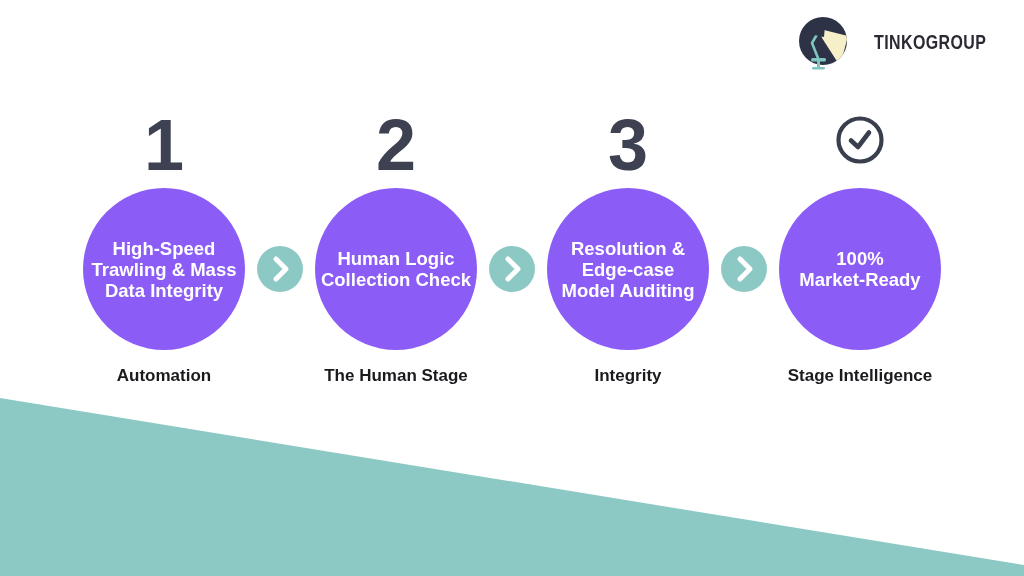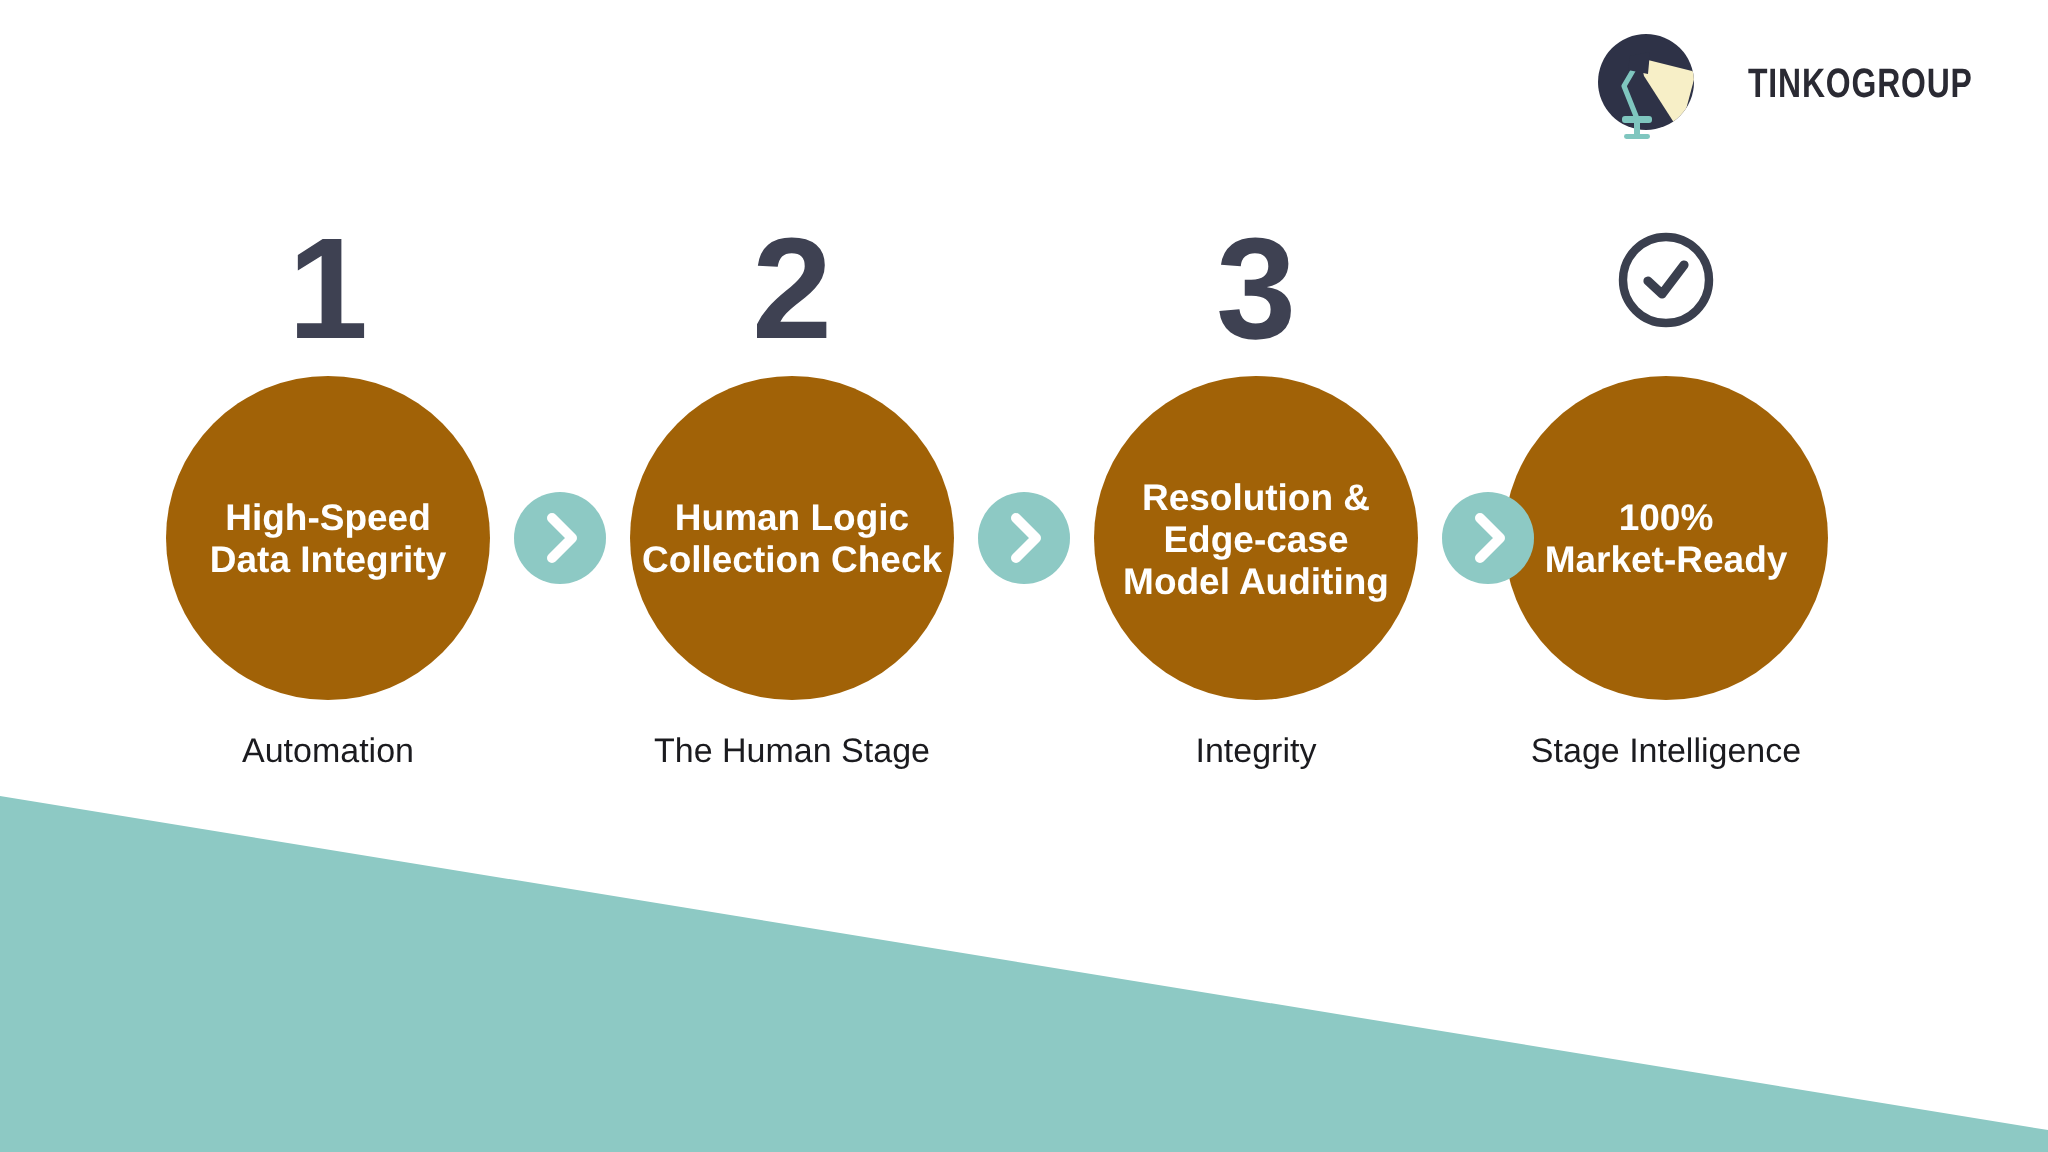--- a/index.html
+++ b/index.html
@@ -47,56 +47,56 @@
   
   .step {
     position: absolute;
     top: 102px;
     width: 232px;
     text-align: center;
   }
   .step-0 { left: 48px; }
   .step-1 { left: 280px; }
   .step-2 { left: 512px; }
-  .step-3 { left: 717px; text-align: center; }
+  .step-3 { left: 744px; text-align: center; }
   .step-number {
     height: 86px;
     line-height: 86px;
     font-size: 72px;
     font-weight: 700;
     color: #3E4152;
   }
   .step-header-icon {
     height: 86px;
     display: flex;
     align-items: center;
     justify-content: center;
   }
   .step-header-icon svg { display: block; margin-top: -10px; }
   .step-circle {
     width: 162px;
     height: 162px;
     margin: 0 auto;
     border-radius: 50%;
-    background: #a16207;
+    background: #8b5cf6;
     display: flex;
     align-items: center;
     justify-content: center;
   }
   .circle-text {
     color: #ffffff;
     font-size: 18.5px;
     font-weight: 700;
     line-height: 21px;
   }
   .circle-text span { display: block; }
   .step-label {
     margin-top: 16px;
     font-size: 17px;
-    font-weight: 400;
+    font-weight: 700;
     color: #1B1B1F;
   }
   
   .connector {
     position: absolute;
     top: 246px;
     width: 46px;
     height: 46px;
   }
   .connector-0 { left: 257px; }
@@ -131,20 +131,21 @@
       <rect x="14" y="51" width="13" height="2.5" rx="1.2" fill="#7FC6BF"></rect>
     </svg>
     <span class="brand-name">TINKOGROUP</span>
   </div>
 
   <div class="step step-0">
     <div class="step-number">1</div>
     <div class="step-circle">
       <div class="circle-text">
         <span>High-Speed</span>
+        <span>Trawling &amp; Mass</span>
         <span>Data Integrity</span>
       </div>
     </div>
     <div class="step-label">Automation</div>
   </div>
 
   <div class="step step-1">
     <div class="step-number">2</div>
     <div class="step-circle">
       <div class="circle-text">

